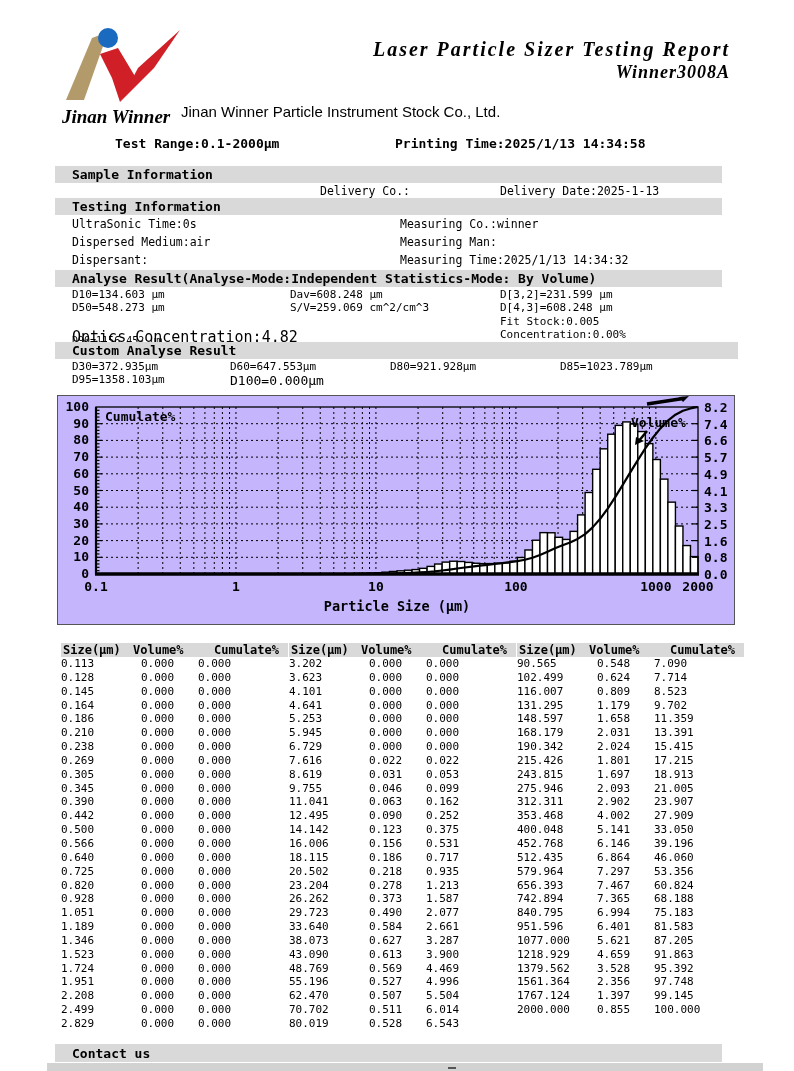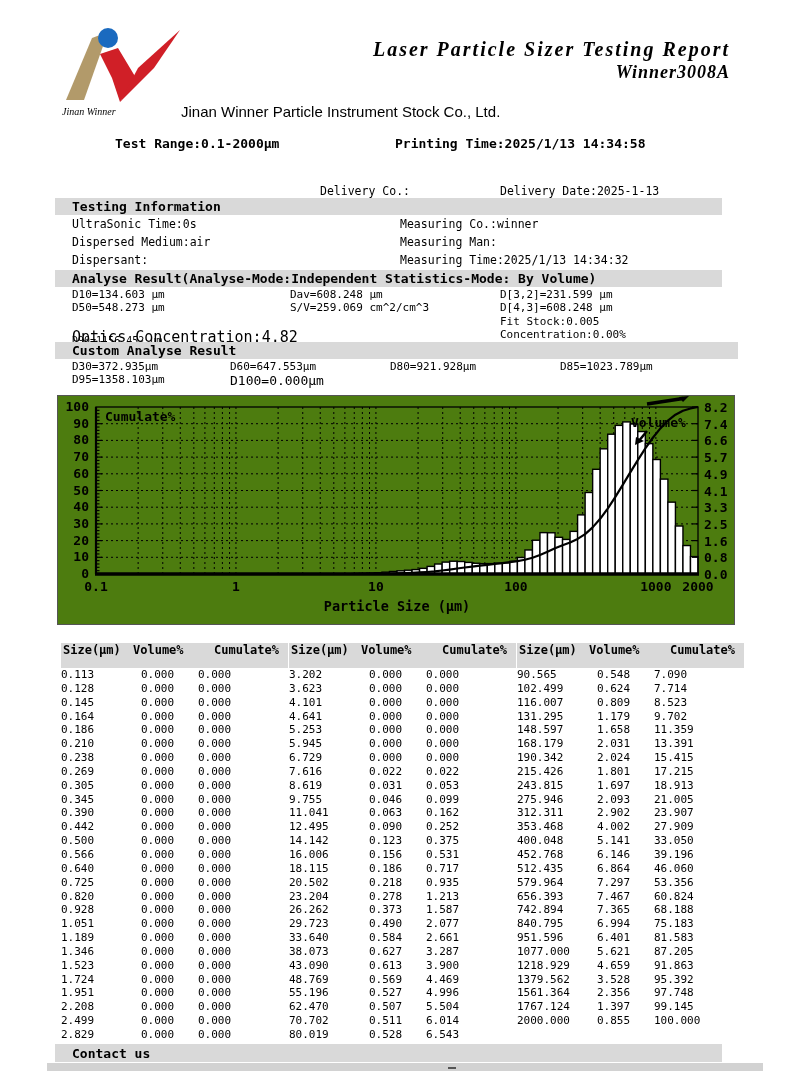--- a/index.html
+++ b/index.html
@@ -4,31 +4,31 @@
 <style>
   html,body{margin:0;padding:0;background:#fff;}
   .page{position:relative;width:794px;height:1071px;background:#fff;overflow:hidden;
         font-family:"DejaVu Sans Mono","Liberation Mono",monospace;color:#000;}
   .abs{position:absolute;}
   .title1{font-family:"Liberation Serif","DejaVu Serif",serif;font-style:italic;font-weight:bold;
           font-size:20px;letter-spacing:2px;white-space:nowrap;}
   .title2{font-family:"Liberation Serif","DejaVu Serif",serif;font-style:italic;font-weight:bold;
           font-size:18px;letter-spacing:1px;white-space:nowrap;}
   .company{font-family:"Liberation Sans","DejaVu Sans",sans-serif;font-size:15px;white-space:nowrap;}
-  .logotext{font-family:"Liberation Serif","DejaVu Serif",serif;font-style:italic;font-weight:normal;font-size:10px;}
+  .logotext{font-family:"Liberation Serif","DejaVu Serif",serif;font-style:italic;font-weight:bold;font-size:19px;}
   .rangebar{font-size:13px;font-weight:bold;white-space:nowrap;}
   .secbar{position:absolute;left:55px;width:667px;height:17px;background:#d9d9d9;}
   .secbar .sectitle{position:absolute;left:17px;top:1px;font-weight:bold;font-size:13px;white-space:nowrap;}
   .inforow{position:absolute;left:55px;width:700px;height:14px;}
   .inforow span{position:absolute;top:0;font-size:11.5px;white-space:nowrap;}
-  .chartbox{position:absolute;left:57px;top:395px;border:1px solid #555;background:#4d7c0f;}
+  .chartbox{position:absolute;left:57px;top:395px;border:1px solid #555;background:#c4b5fd;}
   .tbl{position:absolute;left:61px;top:643px;width:684px;font-size:11px;}
   .tblwrap{display:flex;gap:1px;}
   .tgroup{width:227px;position:relative;}
-  .thead{position:relative;height:25px;background:#d9d9d9;font-weight:bold;font-size:12px;}
+  .thead{position:relative;height:14px;background:#d9d9d9;font-weight:bold;font-size:12px;}
   .thead span{position:absolute;top:0;white-space:nowrap;}
   .trow{display:grid;grid-template-columns:80px 57px 90px;height:13.85px;line-height:13.85px;white-space:nowrap;}
   .strip{position:absolute;left:47px;top:1063px;width:716px;height:8px;background:#d2d2d2;}
   .dots{position:absolute;left:448px;top:1067px;width:8px;height:2px;background:#555;}
 </style>
 </head>
 <body>
 
 <div class="page">
 
@@ -42,20 +42,23 @@
     <div class="logotext">Jinan Winner</div>
   </div>
 
   <div class="abs title1" style="right:64px;top:38px;">Laser Particle Sizer Testing Report</div>
   <div class="abs title2" style="right:64px;top:62px;">Winner3008A</div>
   <div class="abs company" style="left:181px;top:103px;">Jinan Winner Particle Instrument Stock Co., Ltd.</div>
 
   <div class="abs rangebar" style="left:115px;top:136px;">Test Range:0.1-2000μm</div>
   <div class="abs rangebar" style="left:395px;top:136px;">Printing Time:2025/1/13 14:34:58</div>
 
+  <div class="secbar" style="top:166px;">
+    <span class="sectitle">Sample Information</span>
+  </div>
   <div class="inforow" style="top:184px;">
     <span style="left:265px;">Delivery Co.:</span>
     <span style="left:445px;">Delivery Date:2025-1-13</span>
   </div>
 
   <div class="secbar" style="top:198px;">
     <span class="sectitle">Testing Information</span>
   </div>
   <div id="testing-rows">
       <div class="inforow" style="top: 217px;">

